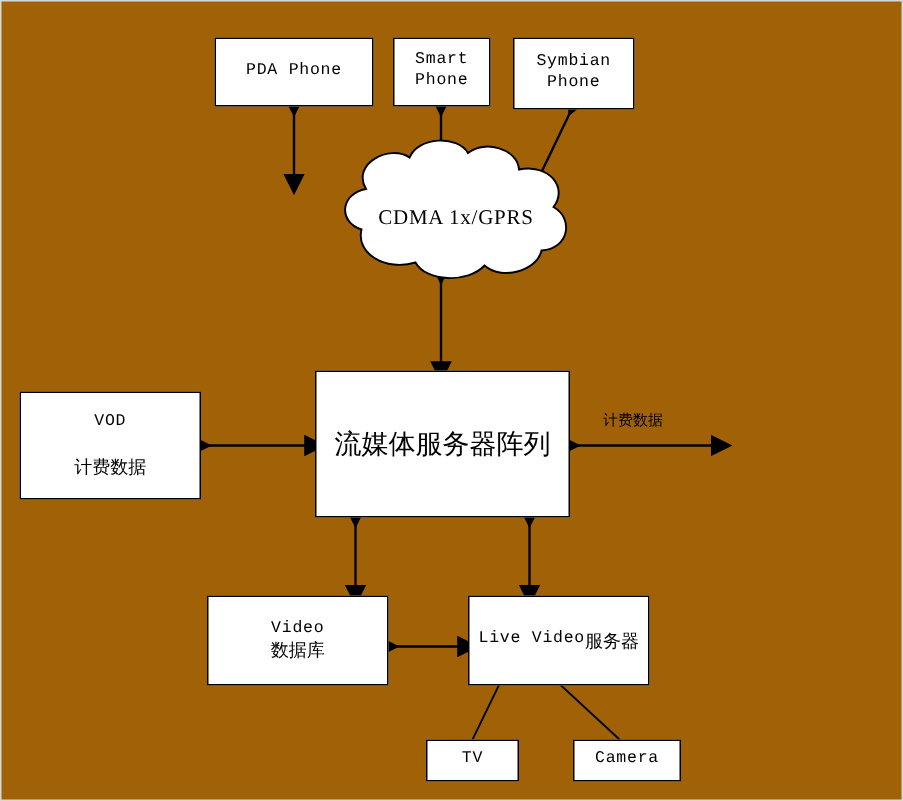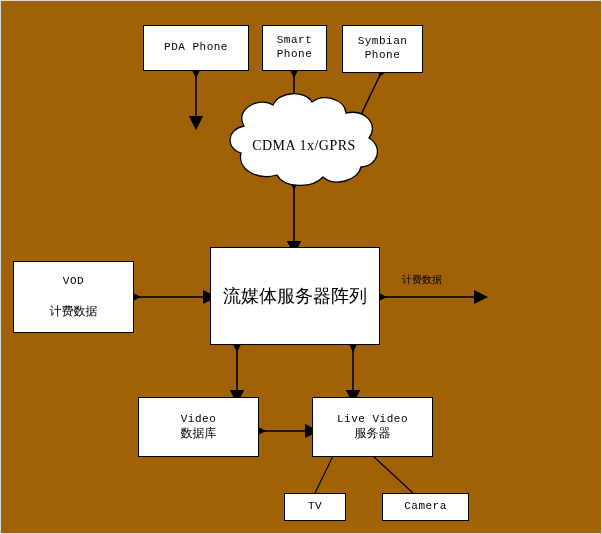--- a/index.html
+++ b/index.html
@@ -144,26 +144,26 @@
 
   <div class="edge-label" style="left:401px; top:272px;">
     <span>计费数据</span>
   </div>
 
   <div class="node cjk" style="left:137px; top:396px; width:121px; height:60px; flex-direction:column;">
     <span class="latin">Video</span>
     <span>数据库</span>
   </div>
 
-  <div class="node cjk" style="left:311px; top:396px; width:121px; height:60px; flex-direction:column;">
+  <div class="node cjk" style="left:311px; top:396px; width:121px; height:60px; flex-direction:row;">
     <span class="latin">Live Video</span>
     <span>服务器</span>
   </div>
 
   <div class="node latin" style="left:283px; top:492px; width:62px; height:28px;justify-content:center;">
     <span>TV</span>
   </div>
 
-  <div class="node latin" style="left:381px; top:492px; width:87px; height:28px;">
+  <div class="node latin" style="left:381px; top:492px; width:72px; height:28px;">
     <span>Camera</span>
   </div>
 
 </div>
 
 </body></html>

